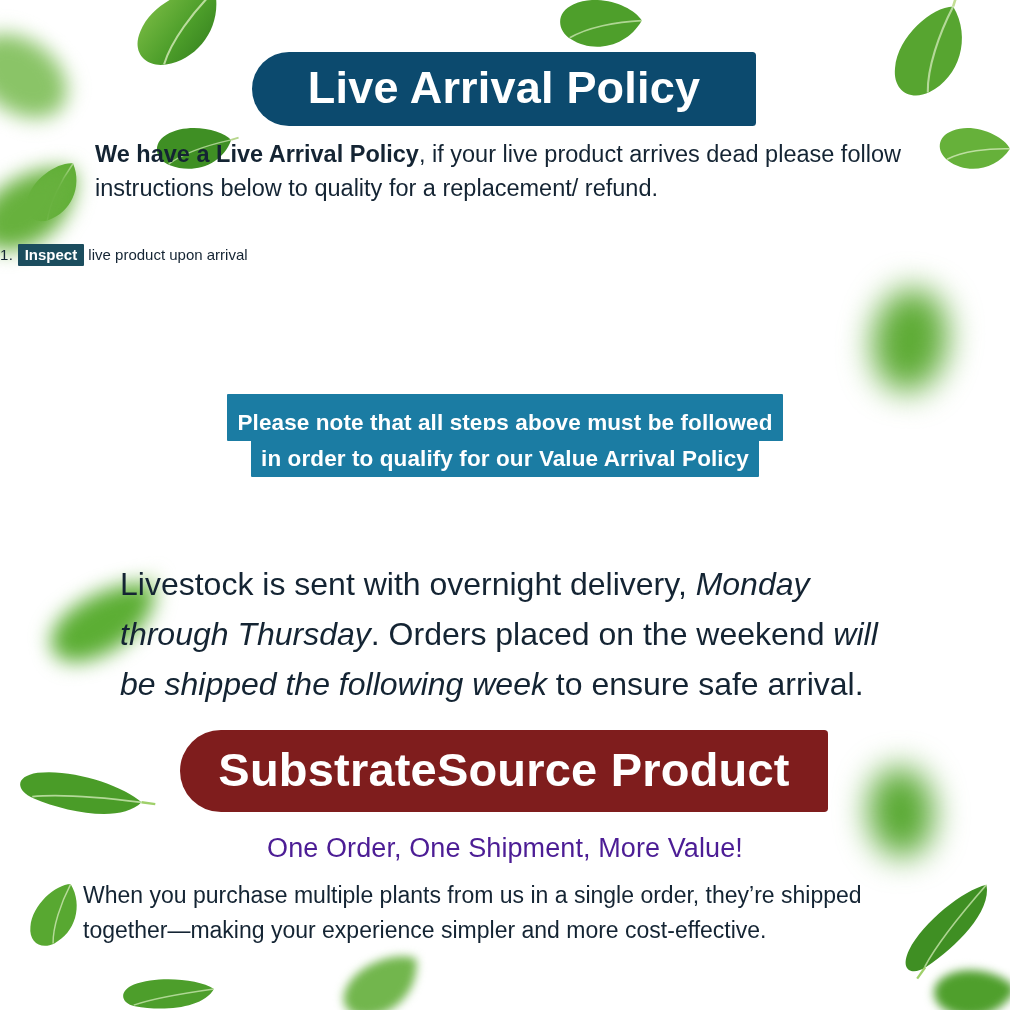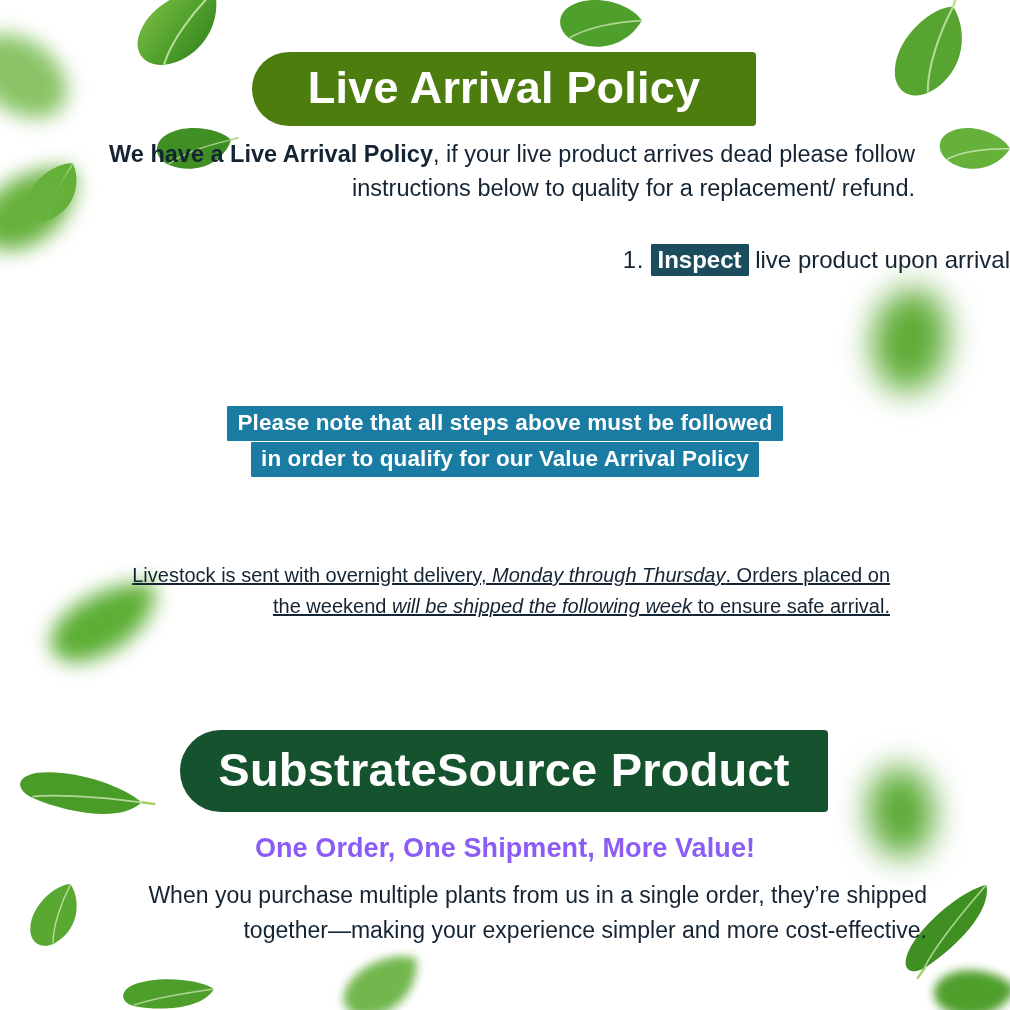--- a/index.html
+++ b/index.html
@@ -67,62 +67,62 @@
     color: #ffffff;
     font-weight: 700;
     letter-spacing: 0.2px;
     white-space: nowrap;
   }
   #banner-live {
     left: 252px;
     top: 52px;
     width: 504px;
     height: 74px;
-    background: #4d7c0f;
+    background: #0c4a6e;
     border-radius: 62px 6px 6px 62px;
     font-size: 45px;
   }
   #banner-live .banner-text { transform: translateY(-1px); }
 
   #banner-product {
     left: 180px;
     top: 730px;
     width: 648px;
     height: 82px;
-    background: #14532d;
+    background: #7f1d1d;
     border-radius: 66px 6px 6px 66px;
     font-size: 47px;
   }
   #banner-product .banner-text { transform: translateY(-2px); }
 
   .para {
     position: absolute;
     width: 100%;
     left: 0;
-    text-align: right;
+    text-align: left;
     color: #142433;
     line-height: 1.44;
   }
 
   #intro-para {
     top: 138px;
     font-size: 23.5px;
     padding: 0 95px;
     box-sizing: border-box;
   }
   #intro-para .b { font-weight: 700; }
 
   .steps {
     position: absolute;
     left: 0;
     top: 246px;
     width: 100%;
-    text-align: right;
+    text-align: left;
     color: #142433;
-    font-size: 24px;
+    font-size: 15px;
   }
   .step-line {
     display: block;
     margin-bottom: 16px;
     white-space: nowrap;
   }
   .step-num { letter-spacing: 0.5px; }
   .hl-dark {
     background: #1b4d5e;
     color: #ffffff;
@@ -137,44 +137,43 @@
     top: 410px;
     width: 100%;
     text-align: center;
   }
   .note-line { display: block; margin-bottom: 10px; white-space: nowrap; }
   .hl-blue {
     background: #1b7ca3;
     color: #ffffff;
     font-weight: 600;
     font-size: 22.5px;
-    padding: 4px 10px 6px 10px;
+    padding: 16px 10px 6px 10px;
     border-radius: 1px;
     letter-spacing: 0.1px;
   }
 
   #ship-para {
     top: 560px;
-    font-size: 20px;
+    font-size: 32px;
     padding: 0 120px;
     box-sizing: border-box;
     line-height: 1.56;
-    text-decoration: underline;
   }
   #ship-para .i { font-style: italic; }
 
   #tagline {
     position: absolute;
     left: 0;
     top: 833px;
     width: 100%;
     text-align: center;
-    color: #8b5cf6;
+    color: #4c1d95;
     font-size: 27px;
-    font-weight: 700;
+    font-weight: 400;
     letter-spacing: 0.1px;
     white-space: nowrap;
   }
 
   #value-para {
     top: 878px;
     font-size: 23px;
     padding: 0 83px;
     box-sizing: border-box;
     line-height: 1.52;

